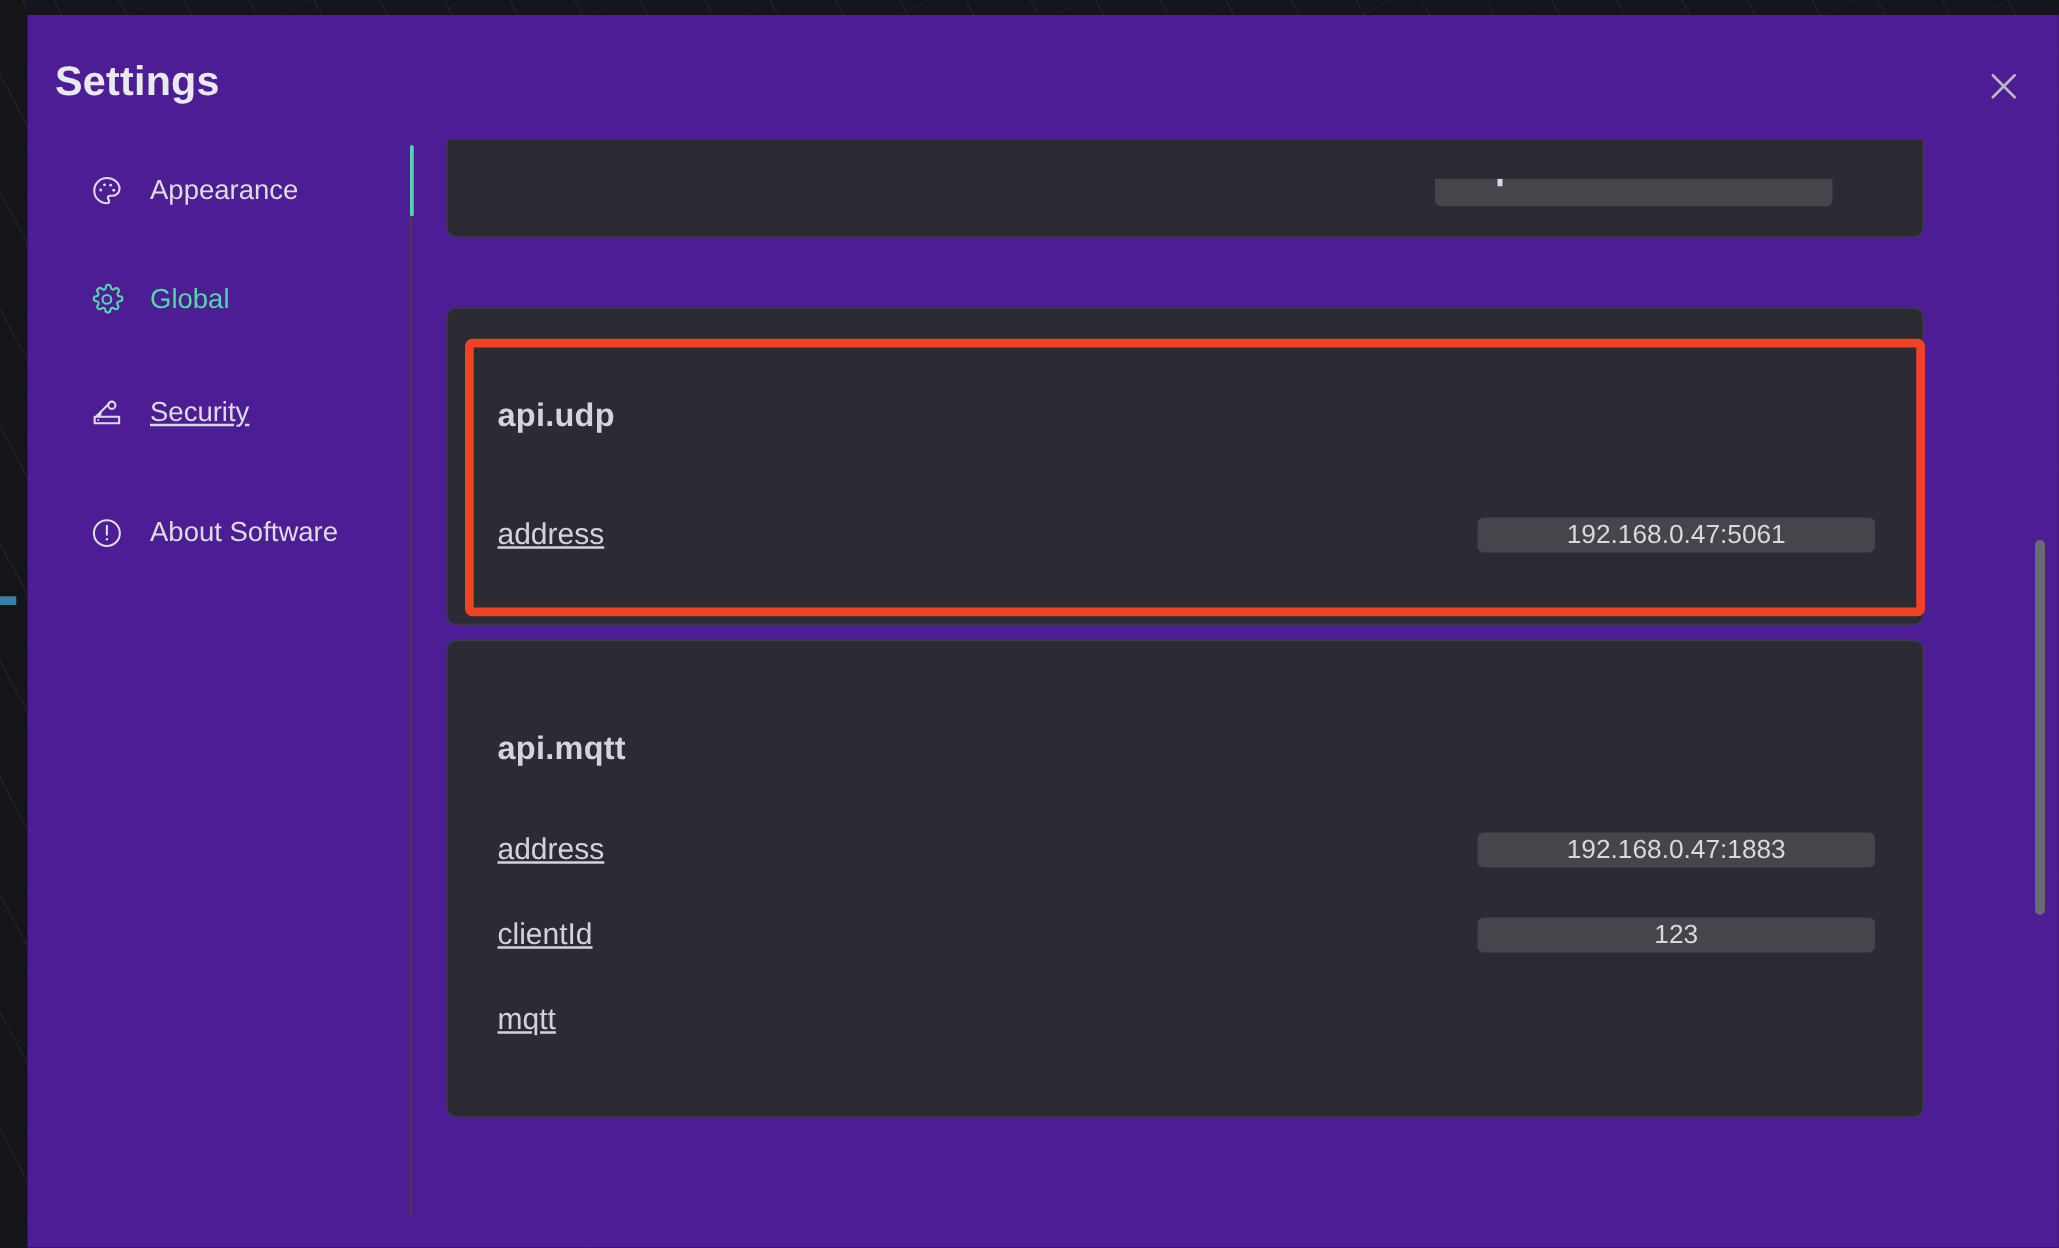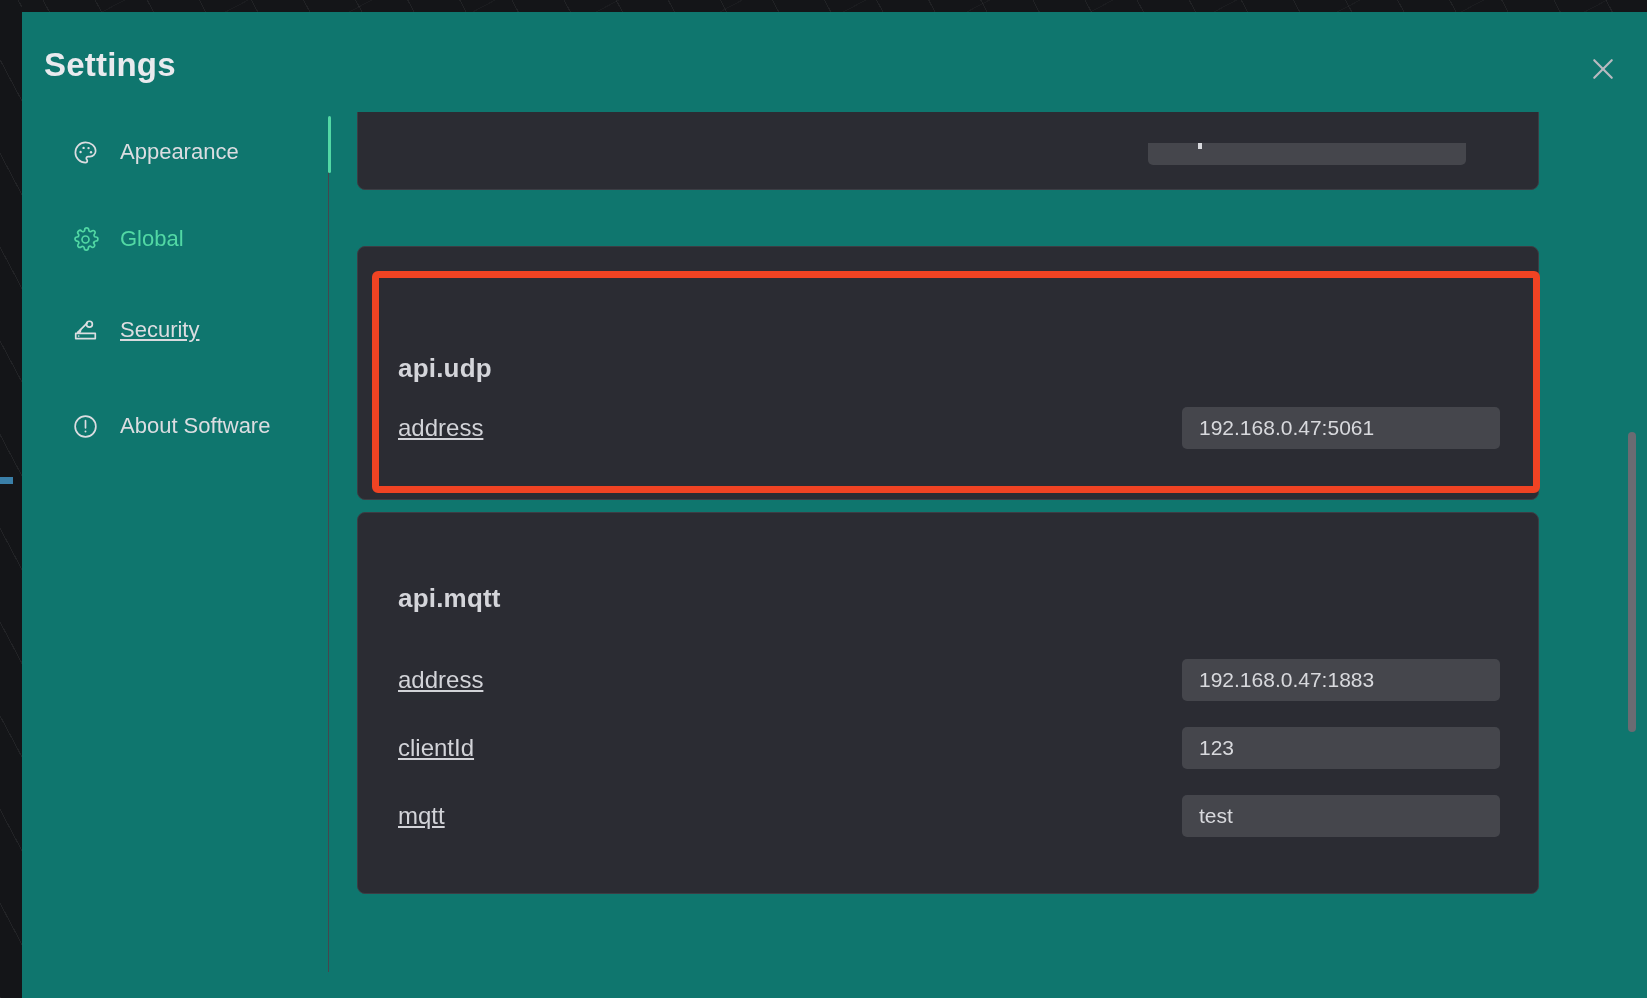--- a/index.html
+++ b/index.html
@@ -40,21 +40,21 @@
     background: #3a7fa8;
   }
 
   
   #settings-dialog {
     position: absolute;
     left: 22px;
     top: 12px;
     width: 1625px;
     height: 986px;
-    background: #0f766e;
+    background: #4c1d95;
     overflow: hidden;
   }
 
   #dialog-titlebar {
     position: absolute;
     left: 0; top: 0;
     width: 100%;
     height: 110px;
   }
 
@@ -176,21 +176,21 @@
   }
 
   .card-title {
     position: absolute;
     left: 40px;
     font-size: 26px;
     font-weight: 700;
     color: #d4d5da;
     letter-spacing: 0.2px;
   }
-  #card-api-udp .card-title { top: 70px; margin-top: 36px; }
+  #card-api-udp .card-title { top: 70px; }
   #card-api-mqtt .card-title { top: 70px; }
 
   .field-row {
     position: absolute;
     left: 40px;
     right: 38px;
     height: 42px;
     display: flex;
     align-items: center;
     justify-content: space-between;
@@ -198,29 +198,30 @@
 
   .field-label {
     font-size: 24px;
     color: #d2d3d8;
     white-space: nowrap;
     text-decoration: underline;
   }
 
   .field-input {
     width: 318px;
-    height: 42px;
+    height: 28px;
     background: #45464c;
     border: none;
     border-radius: 5px;
     color: #d8d9dd;
     font-family: "Liberation Sans", sans-serif;
     font-size: 21px;
     padding: 0 17px;
     outline: none;
+    text-align: center;
   }
   .field-input::placeholder { color: #8a8b92; }
 
   
   #partial-top-input {
     position: absolute;
     left: 790px;
     top: 132px;
     width: 318px;
     height: 22px;
@@ -369,21 +370,20 @@
         <input class="field-input" type="text" readonly="" value="192.168.0.47:1883" style="">
       </div>
 
       <div class="field-row" style="top:214px;">
         <span class="field-label">clientId</span>
         <input class="field-input" type="text" readonly="" value="123" style="">
       </div>
 
       <div class="field-row" style="top:282px;">
         <span class="field-label">mqtt</span>
-        <input class="field-input" type="text" readonly="" value="test" style="">
       </div>
     </div>
 
     <div id="content-scrollbar-track">
       <div id="content-scrollbar-thumb"></div>
     </div>
   </div>
 
   <div id="highlight-box"></div>
 </div>

